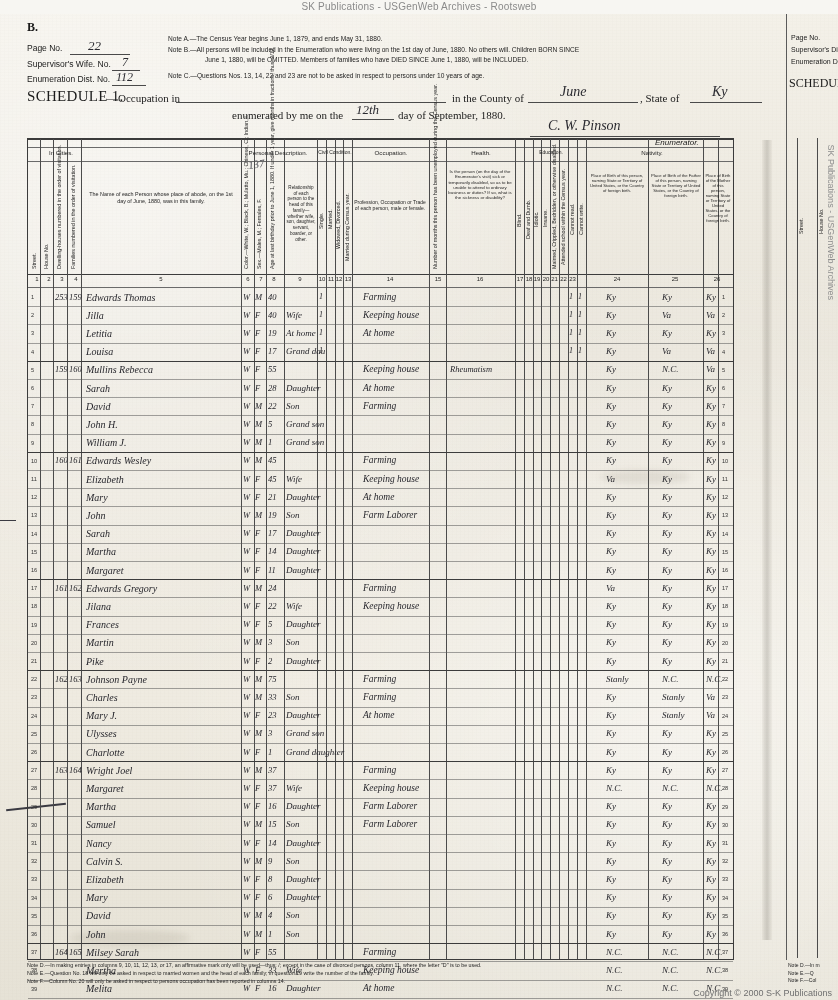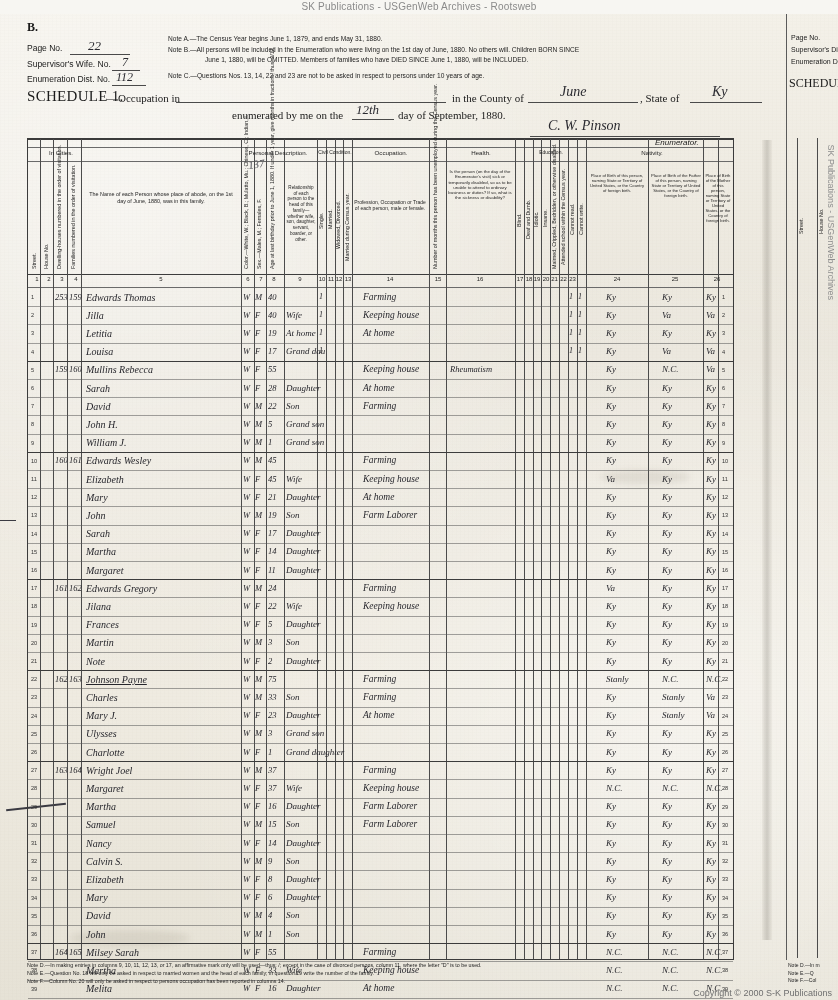--- a/index.html
+++ b/index.html
@@ -483,34 +483,34 @@
         <div class="cell" style="left: 215px; top: 498.3px; font-size: 8.5px;">W</div>
         <div class="cell" style="left: 227px; top: 498.3px; font-size: 8.5px;">M</div>
         <div class="cell" style="left: 240px; top: 498.3px; font-size: 8.5px;">3</div>
         <div class="cell" style="left: 258px; top: 498.3px; font-size: 9px;">Son</div>
         <div class="cell" style="left: 578px; top: 498.3px; font-size: 9px;">Ky</div>
         <div class="cell" style="left: 634px; top: 498.3px; font-size: 9px;">Ky</div>
         <div class="cell" style="left: 678px; top: 498.3px; font-size: 9px;">Ky</div>
         <div class="rowline" style="top: 531.2px;"></div>
         <div class="rn" style="left: 3px; top: 519px;">21</div>
         <div class="rn" style="left: 694px; top: 519px;">21</div>
-        <div class="cell" style="left: 58px; top: 516.5px; font-size: 10px;">Note</div>
+        <div class="cell" style="left: 58px; top: 516.5px; font-size: 10px;">Pike</div>
         <div class="cell" style="left: 215px; top: 516.5px; font-size: 8.5px;">W</div>
         <div class="cell" style="left: 227px; top: 516.5px; font-size: 8.5px;">F</div>
         <div class="cell" style="left: 240px; top: 516.5px; font-size: 8.5px;">2</div>
         <div class="cell" style="left: 258px; top: 516.5px; font-size: 9px;">Daughter</div>
         <div class="cell" style="left: 578px; top: 516.5px; font-size: 9px;">Ky</div>
         <div class="cell" style="left: 634px; top: 516.5px; font-size: 9px;">Ky</div>
         <div class="cell" style="left: 678px; top: 516.5px; font-size: 9px;">Ky</div>
         <div class="rowline" style="top: 549.4px;"></div>
         <div class="rn" style="left: 3px; top: 537.2px;">22</div>
         <div class="rn" style="left: 694px; top: 537.2px;">22</div>
         <div class="cell" style="left: 27px; top: 534.7px; font-size: 8.5px;">162</div>
         <div class="cell" style="left: 41px; top: 534.7px; font-size: 8.5px;">163</div>
-        <div class="cell" style="left: 58px; top: 534.7px; font-size: 10px; text-decoration: underline;">Johnson Payne</div>
+        <div class="cell" style="left: 58px; top: 534.7px; font-size: 10px;">Johnson Payne</div>
         <div class="cell" style="left: 215px; top: 534.7px; font-size: 8.5px;">W</div>
         <div class="cell" style="left: 227px; top: 534.7px; font-size: 8.5px;">M</div>
         <div class="cell" style="left: 240px; top: 534.7px; font-size: 8.5px;">75</div>
         <div class="cell" style="left: 335px; top: 534.7px; font-size: 9.5px;">Farming</div>
         <div class="cell" style="left: 578px; top: 534.7px; font-size: 9px;">Stanly</div>
         <div class="cell" style="left: 634px; top: 534.7px; font-size: 9px;">N.C.</div>
         <div class="cell" style="left: 678px; top: 534.7px; font-size: 9px;">N.C.</div>
         <div class="rowline" style="top: 567.6px;"></div>
         <div class="rn" style="left: 3px; top: 555.4px;">23</div>
         <div class="rn" style="left: 694px; top: 555.4px;">23</div>

